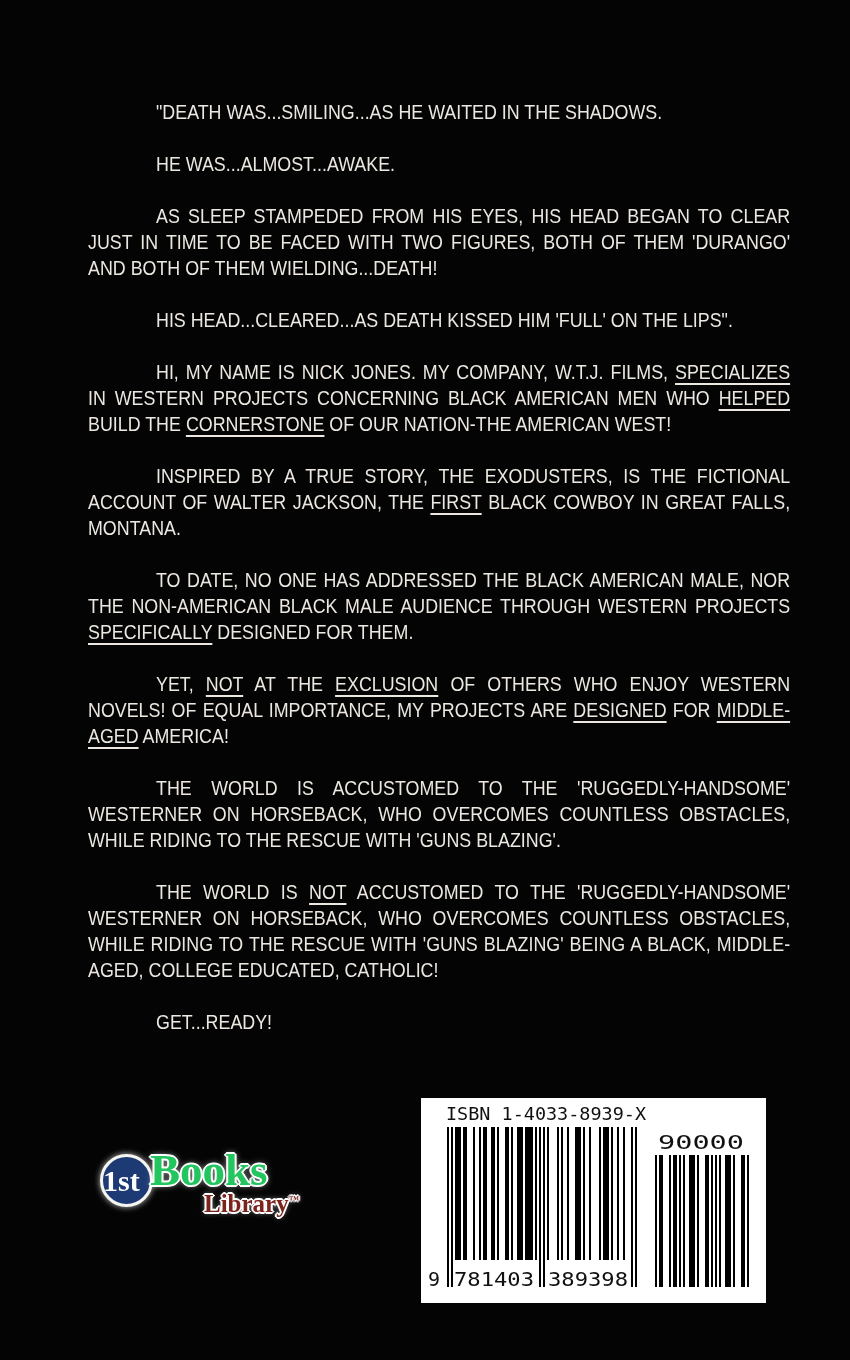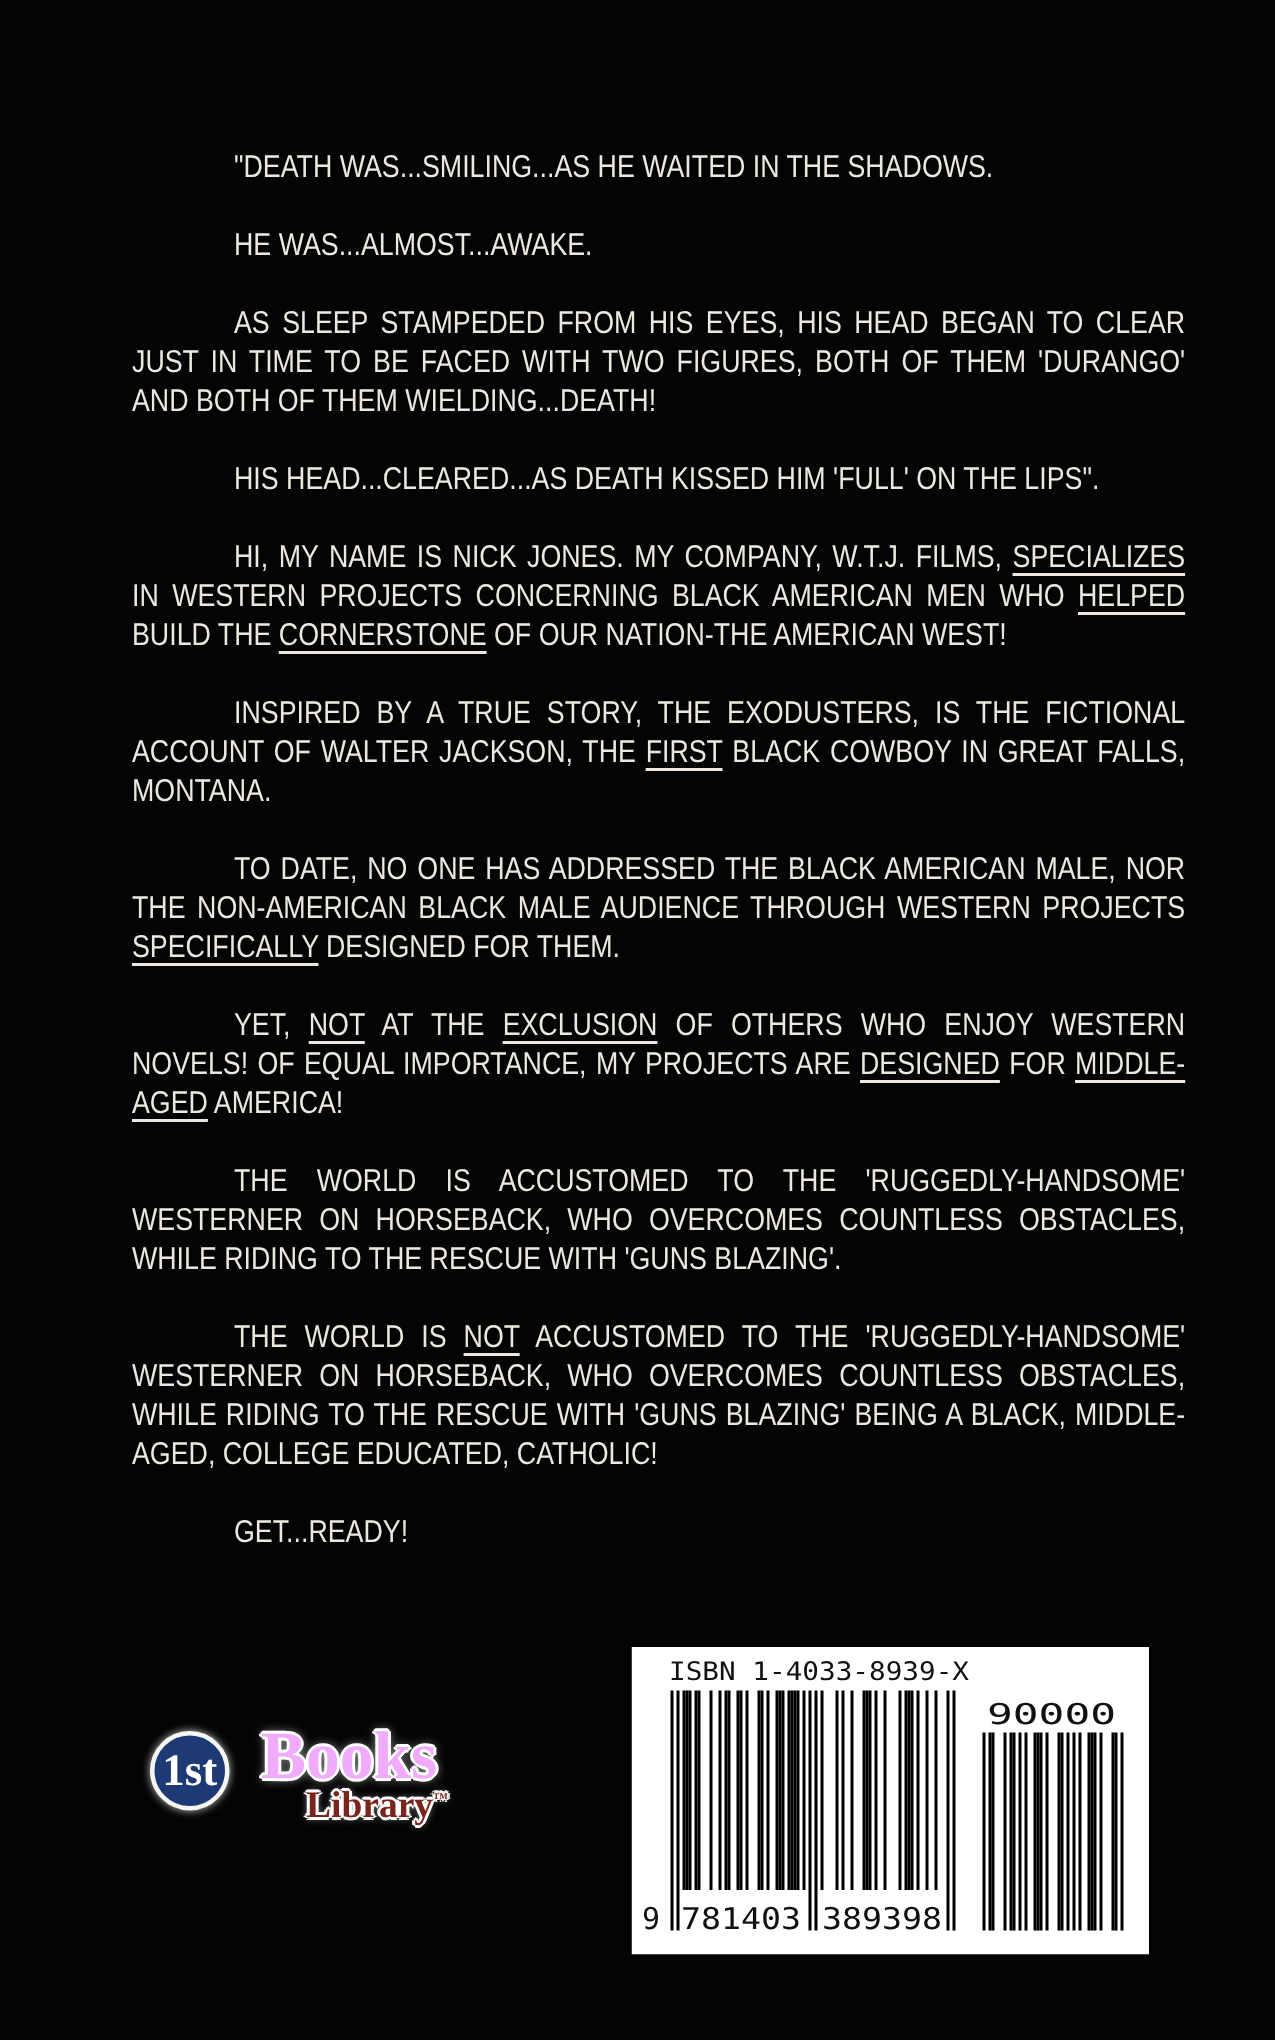--- a/index.html
+++ b/index.html
@@ -19,34 +19,33 @@
     text-decoration:underline;
     text-decoration-thickness:2px;
     text-underline-offset:4px;
   }
   
   .logo { position:absolute; left:100px; top:1150px; width:200px; height:90px; }
   .logo-circle {
     position:absolute; left:0; top:4px; width:47px; height:47px;
     background:#1d3a74; border:3px solid #f7f5f2; border-radius:50%;
     box-shadow:0 0 6px rgba(255,255,255,.75);
-    display:flex; align-items:center; justify-content:center;
+    display:flex; align-items:center; justify-content:flex-start;
   }
   .logo-circle span {
     color:#fff; font-family:"Liberation Serif", serif;
     font-size:30px; font-weight:bold; line-height:1;
   }
   .logo-books {
     position:absolute; left:50px; top:-2px;
     font-family:"Liberation Serif", serif; font-weight:bold;
-    font-size:45px; line-height:1; color:#f0abfc;
+    font-size:45px; line-height:1; color:#22c55e;
     text-shadow:-2px 0 0 #fff,2px 0 0 #fff,0 -2px 0 #fff,0 2px 0 #fff,
                 -1px -1px 0 #fff,1px 1px 0 #fff,-1px 1px 0 #fff,1px -1px 0 #fff,
                 0 0 7px rgba(255,255,255,.9);
-    margin-left:24px;
   }
   .logo-library {
     position:absolute; left:57px; top:41px;
     font-family:"Liberation Serif", serif; font-weight:bold;
     font-size:25px; line-height:1; color:#7b231d;
     text-shadow:-2px 0 0 #fff,2px 0 0 #fff,0 -2px 0 #fff,0 2px 0 #fff,
                 -1px -1px 0 #fff,1px 1px 0 #fff,-1px 1px 0 #fff,1px -1px 0 #fff,
                 0 0 6px rgba(255,255,255,.9);
     margin-left:47px;
   }

